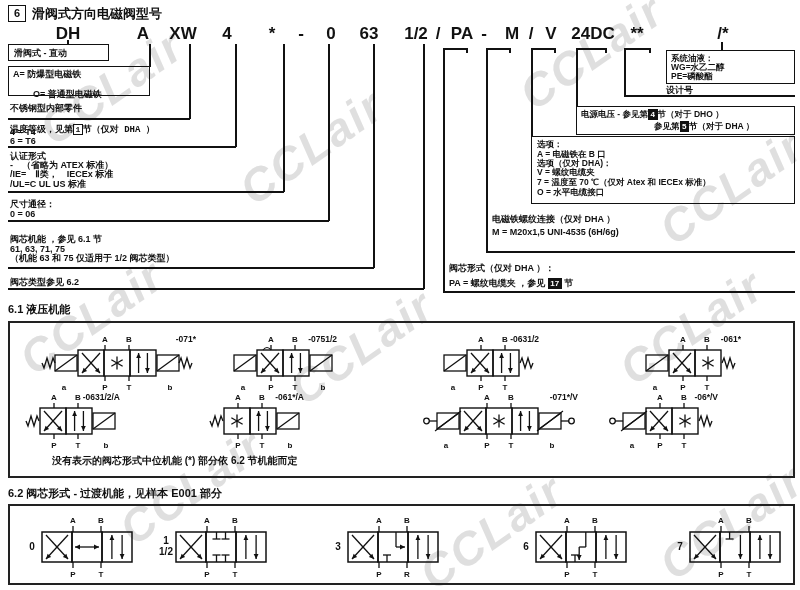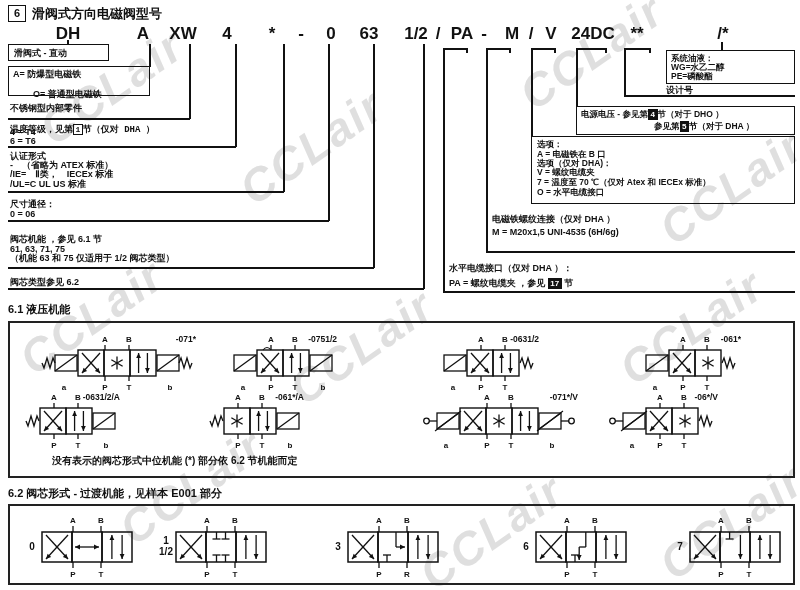--- a/index.html
+++ b/index.html
@@ -96,21 +96,21 @@
   <div class="t sm" style="left:537px;top:139px;">选项：</div>
   <div class="t sm" style="left:537px;top:149px;">A = 电磁铁在 B 口</div>
   <div class="t sm" style="left:537px;top:158px;">选项（仅对 DHA)：</div>
   <div class="t sm" style="left:537px;top:167px;">V = 螺纹电缆夹</div>
   <div class="t sm" style="left:537px;top:177px;">7 = 温度至 70 ℃（仅对 Atex 和 IECEx 标准）</div>
   <div class="t sm" style="left:537px;top:187px;">O = 水平电缆接口</div>
 
   <div class="t" style="left:492px;top:214px;">电磁铁螺纹连接（仅对 DHA ）</div>
   <div class="t" style="left:492px;top:227px;">M = M20x1,5 UNI-4535 (6H/6g)</div>
 
-  <div class="t" style="left:449px;top:263px;">水平电缆接口（仅对 DHA ）：</div>
+  <div class="t" style="left:449px;top:263px;">阀芯形式（仅对 DHA ）：</div>
   <div class="t" style="left:449px;top:278px;"><span>PA = 螺纹电缆夹 ，参见 </span><span class="ref inv">17</span><span> 节</span></div>
 
   <div class="sechead" style="left:8px;top:302px;">6.1 液压机能</div>
   <div class="secbox" style="left:8px;top:321px;width:787px;height:157px;"></div>
   <div class="t" style="left:52px;top:456px;font-size:10px;">没有表示的阀芯形式中位机能 (*) 部分依 6.2 节机能而定</div>
 
   <div class="sechead" style="left:8px;top:486px;">6.2 阀芯形式 - 过渡机能，见样本 E001 部分</div>
   <div class="secbox" style="left:8px;top:504px;width:787px;height:81px;"></div>
 
 <div class="wm" style="left: 30px; top: 60px;">CCLair</div>

